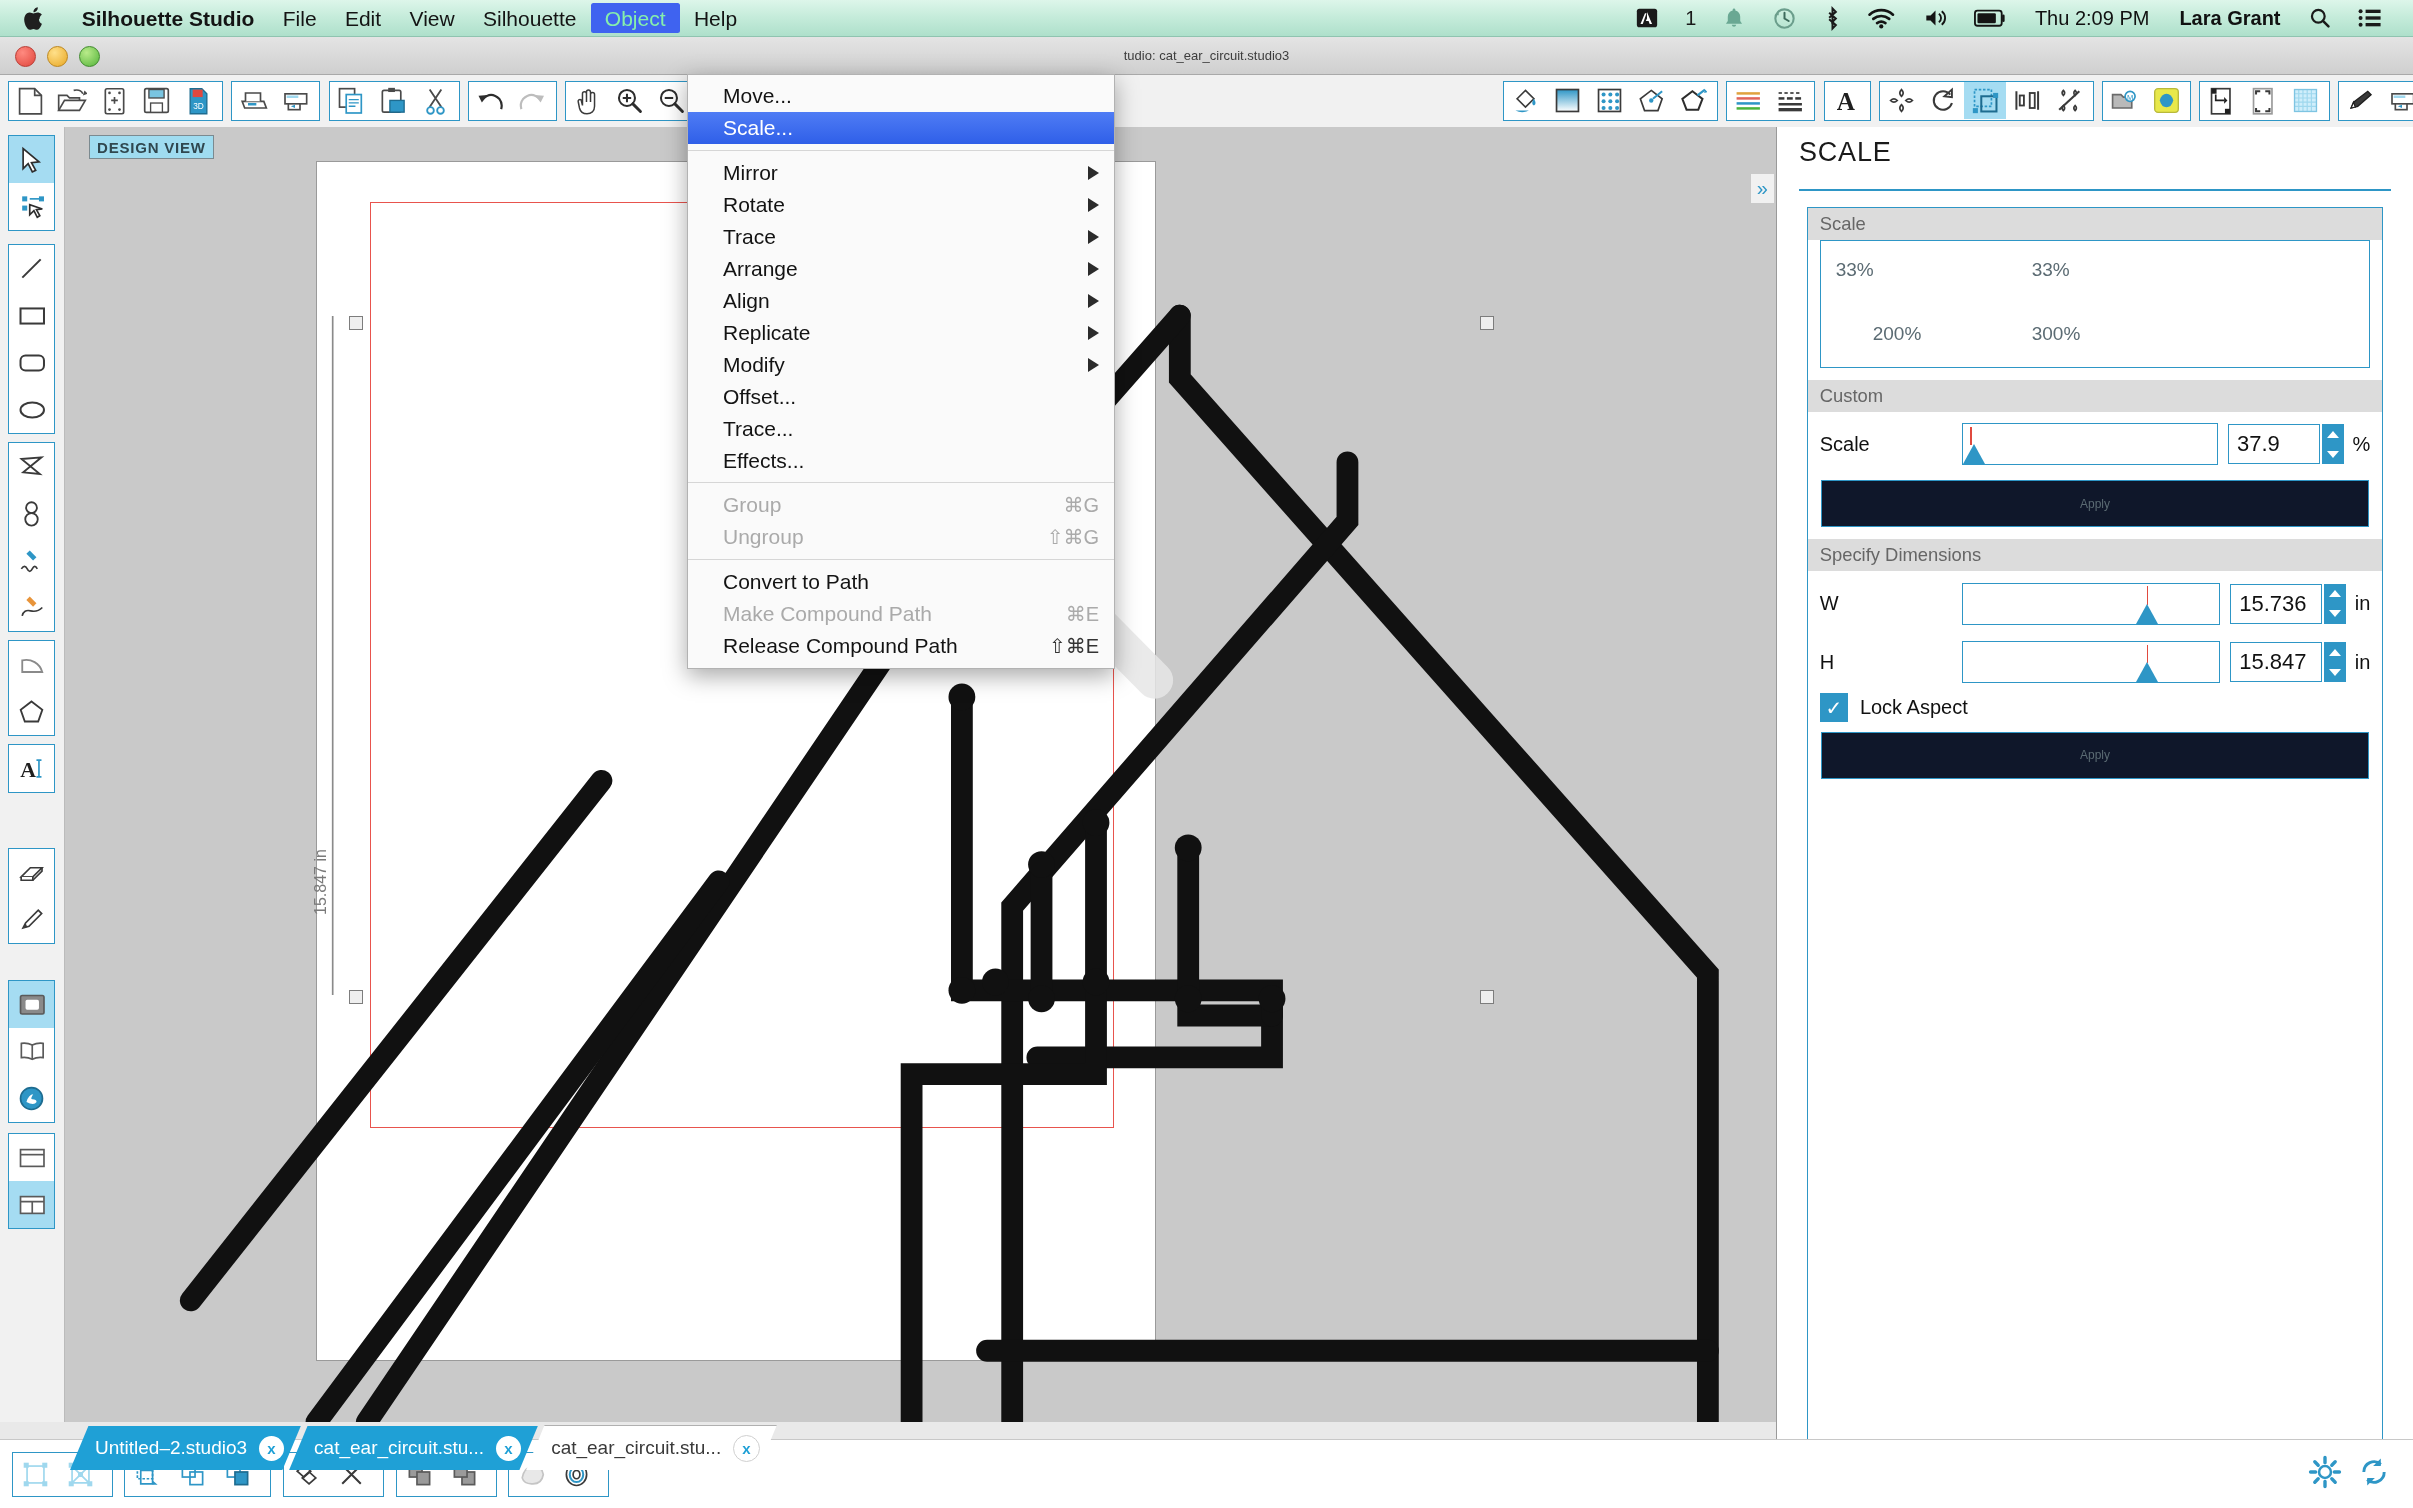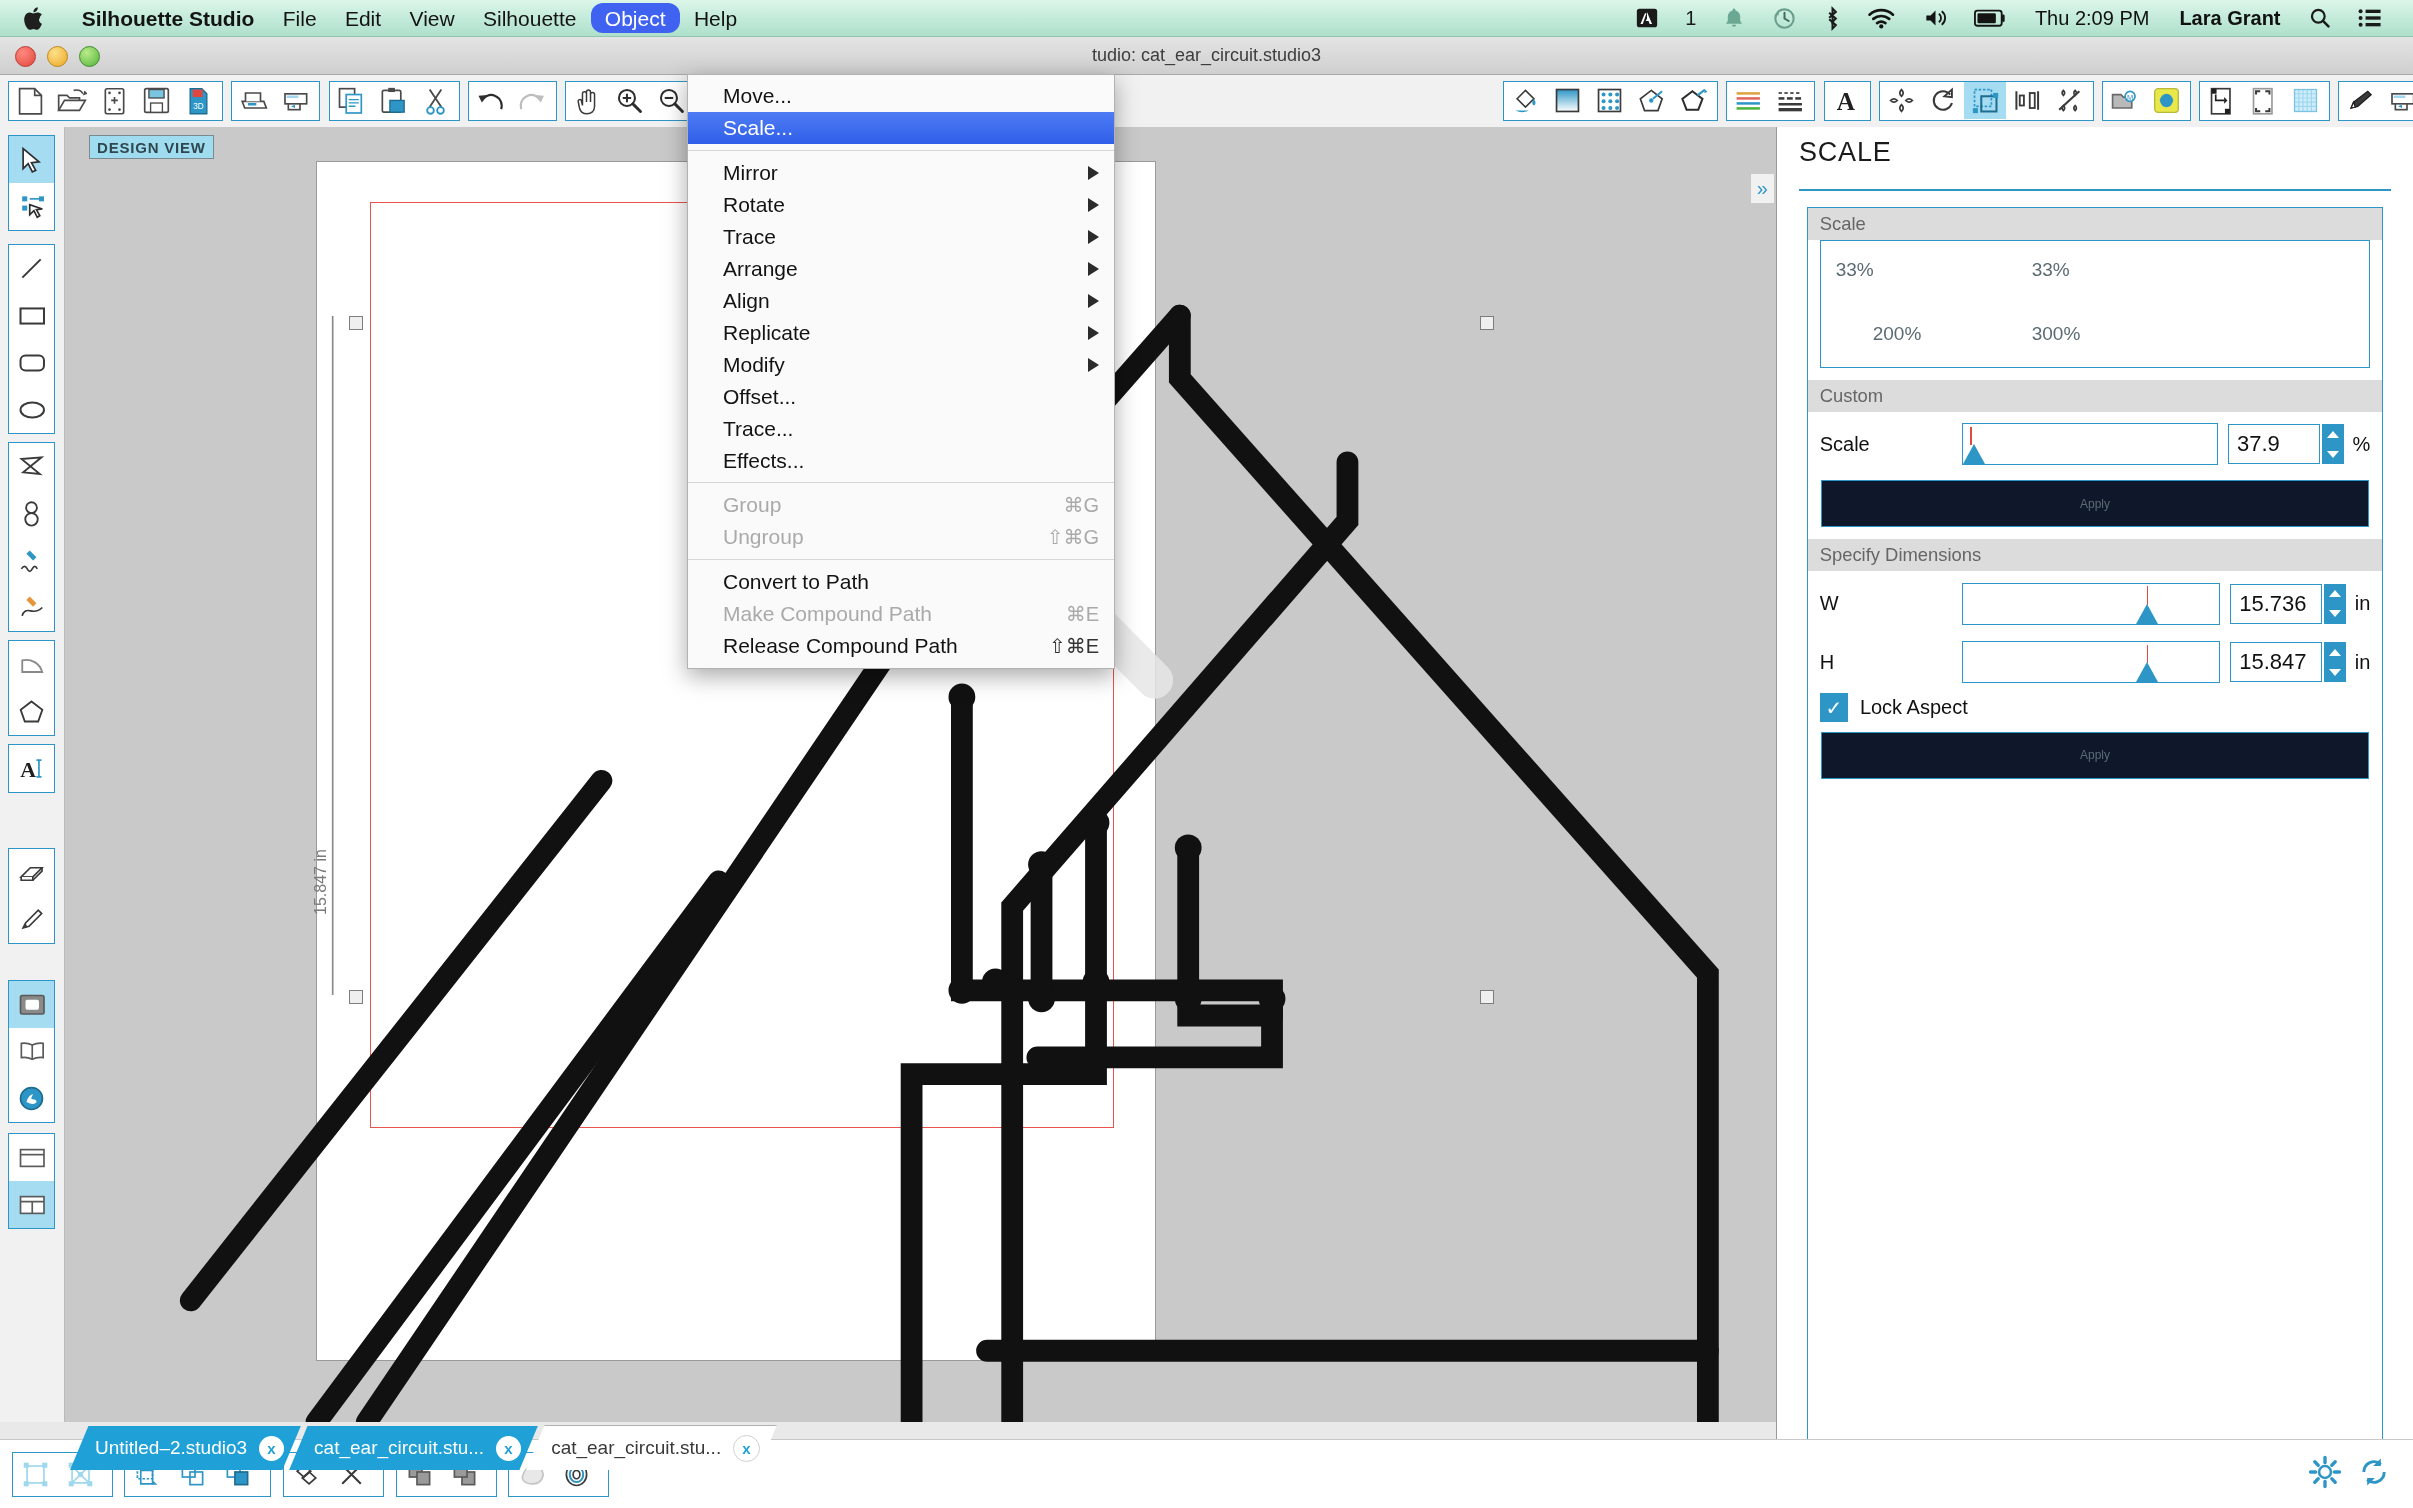--- a/index.html
+++ b/index.html
@@ -16,36 +16,36 @@
     border-bottom:0.8px solid #8fc4b0;
     display:flex;align-items:center;
     box-sizing:border-box;
   }
   #macbar .apple{margin-left:23.5px;margin-right:22px;display:flex;align-items:center;}
   #macbar .mi{
     font-size:21px;color:#141414;padding:2.5px 14.2px;white-space:nowrap;
     line-height:25px;border-radius:2.5px;
   }
   #macbar .mi.app{font-weight:bold;}
-  #macbar .mi.active{background:#3f63f0;color:#ffffff;border-radius:12px;}
+  #macbar .mi.active{background:#3f63f0;color:#86efac;}
   #macbar .right{margin-left:auto;display:flex;align-items:center;padding-right:18.4px;gap:0px;}
   #macbar .right .ri{padding:0 13.4px;display:flex;align-items:center;font-size:20px;color:#1a1a1a;}
   #macbar .clock{font-size:20px;color:#111;padding:0 15px;white-space:nowrap;}
   #macbar .uname{font-size:20px;color:#111;padding:0 15px;font-weight:bold;white-space:nowrap;}
 
   
   #win{position:absolute;left:0;top:37px;width:2413px;height:1472px;background:#e9e9e9;}
   #titlebar{
     position:absolute;left:0;top:0;width:2413px;height:37px;
     background:linear-gradient(180deg,#e4e4e4,#cfcfcf);
     border-bottom:0.8px solid #a9a9a9;
   }
   #titlebar .title{
     position:absolute;left:0;top:0;width:2413px;height:37px;line-height:37px;
-    text-align:center;font-size:18px;color:#3d3d3d;
+    text-align:center;font-size:13px;color:#3d3d3d;
   }
   .tlight{position:absolute;top:9.2px;width:19px;height:19px;border-radius:50%;}
   .tl-red{left:15px;background:radial-gradient(circle at 35% 30%,#ff8a80,#e0453b);border:0.8px solid #b93a32;}
   .tl-yel{left:47px;background:radial-gradient(circle at 35% 30%,#ffe08a,#e8a723);border:0.8px solid #bd861c;}
   .tl-grn{left:79px;background:radial-gradient(circle at 35% 30%,#b9eb8a,#54b43a);border:0.8px solid #3f8a2c;}
 
   
   #toolbar{
     position:absolute;left:0;top:38px;width:2413px;height:52px;
     background:#f1f1f1;border-bottom:0.8px solid #b6b6b6;

